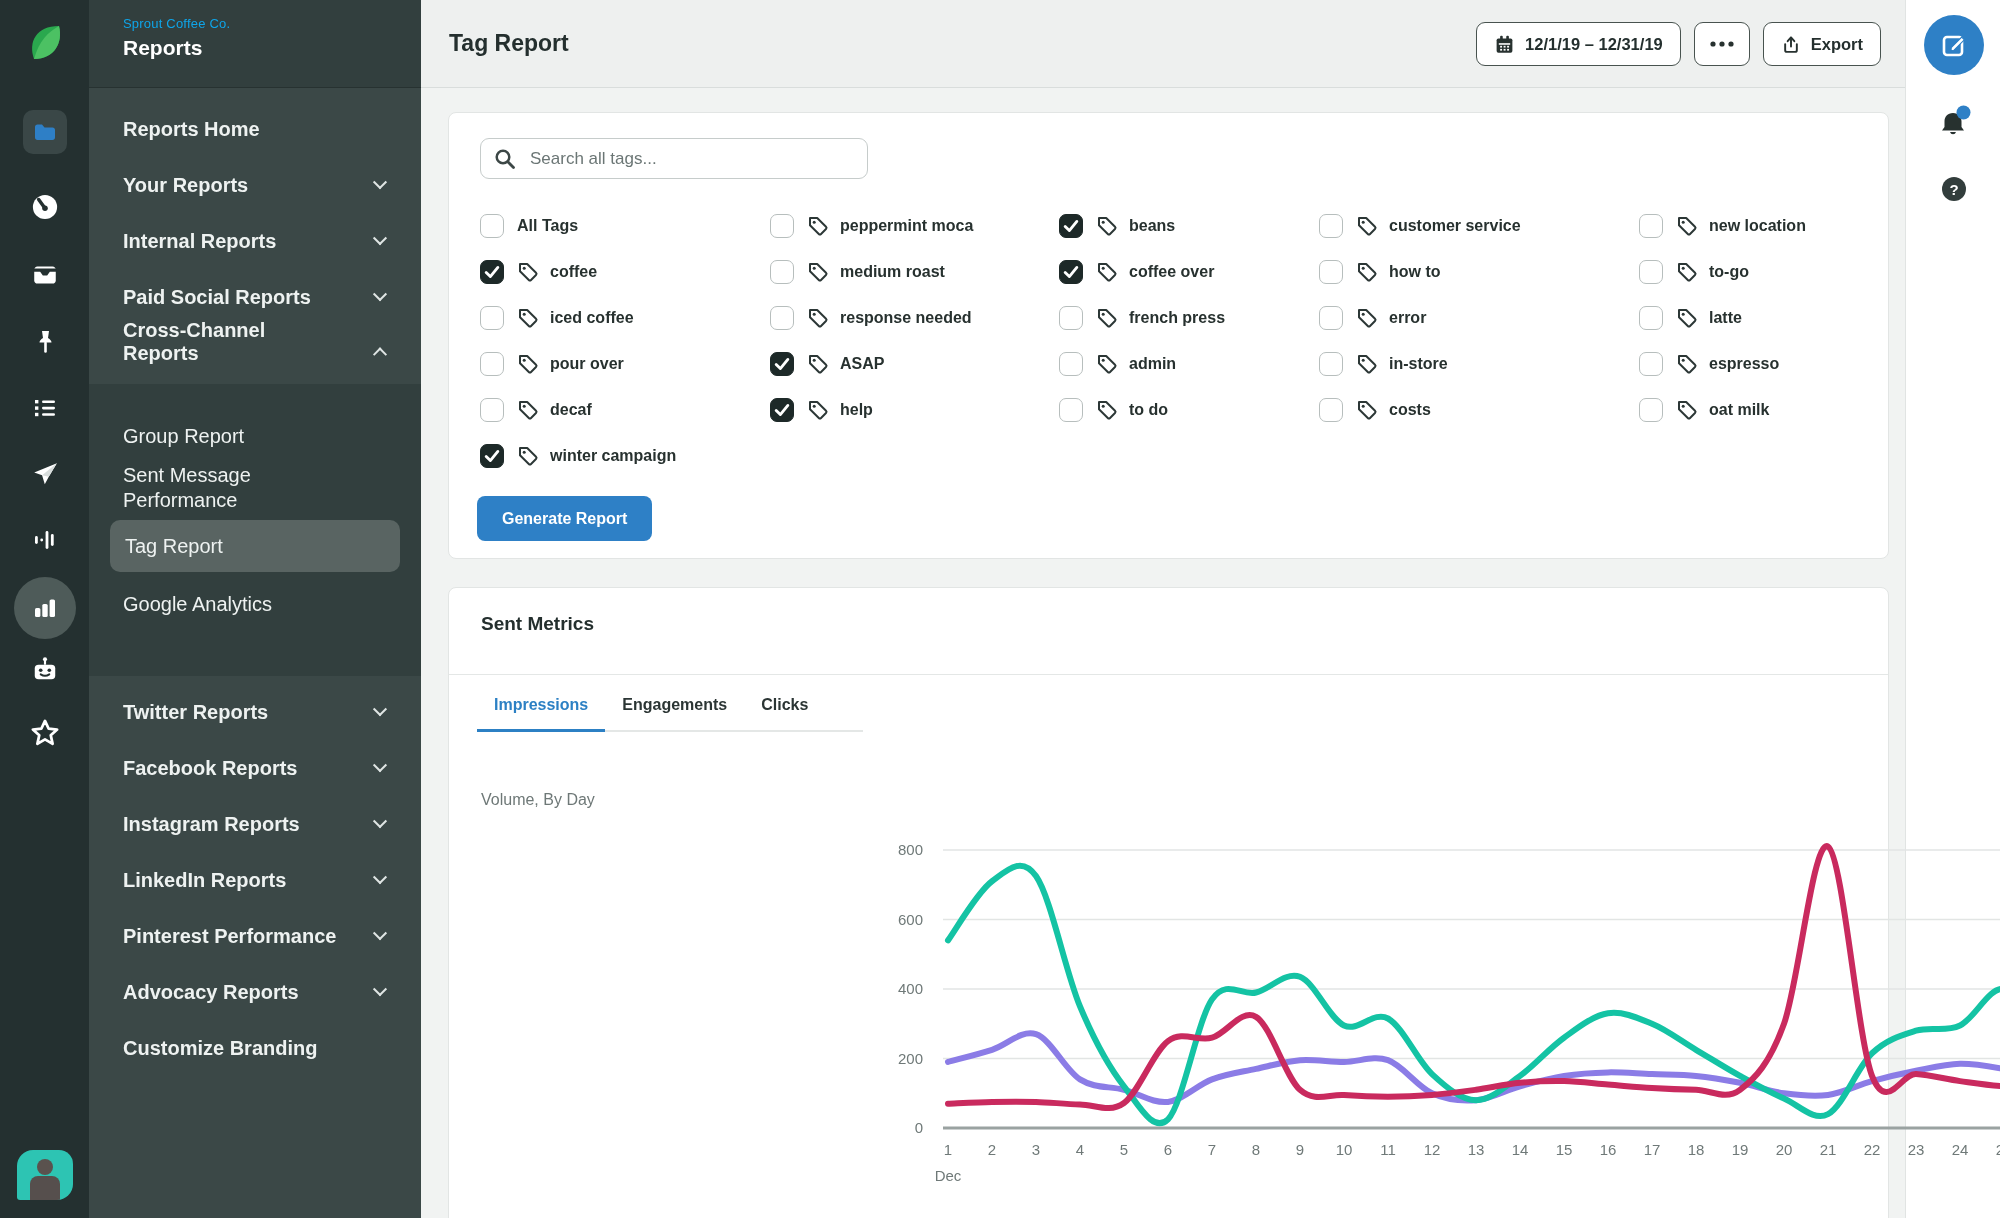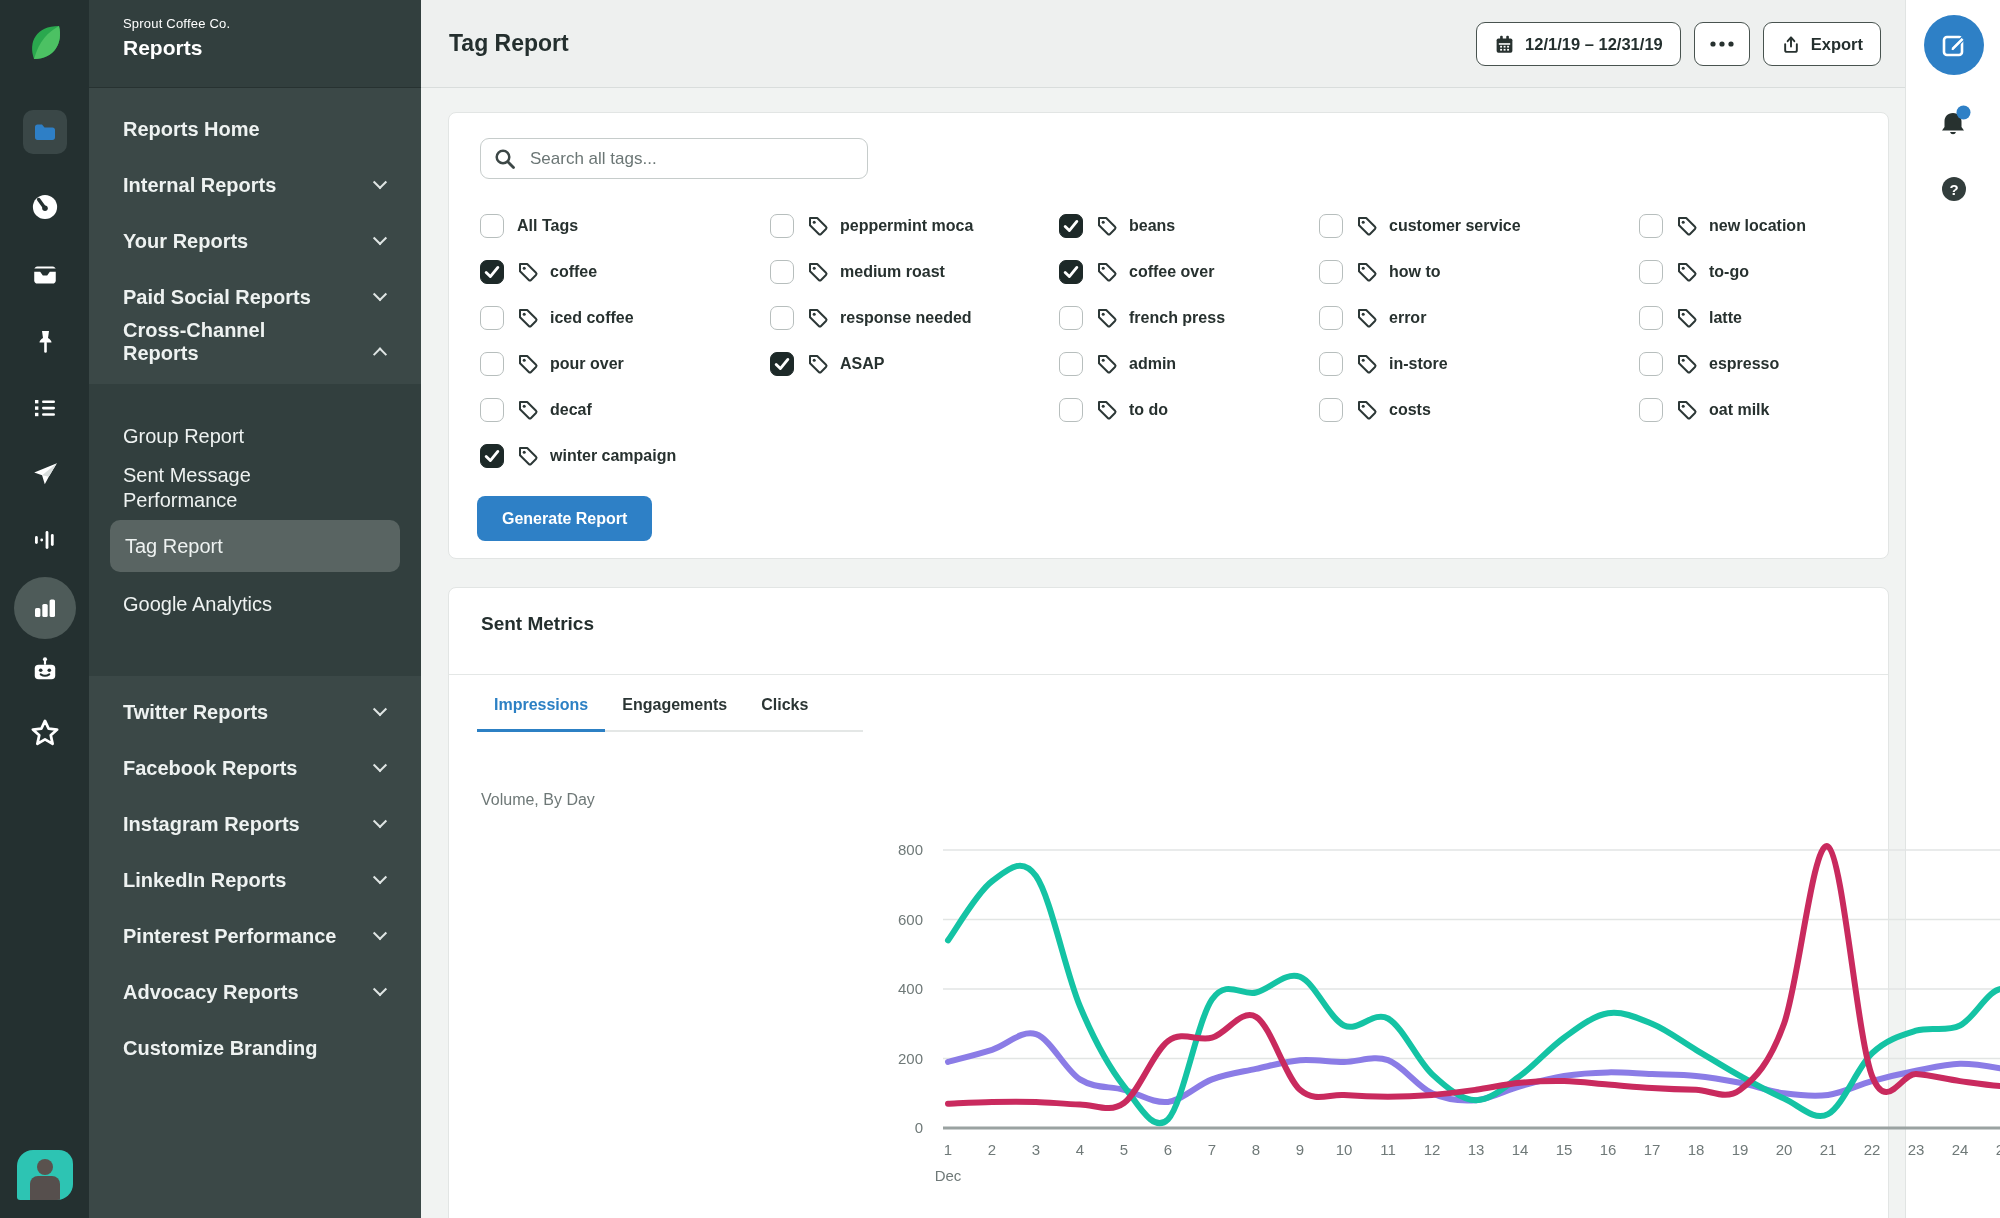--- a/index.html
+++ b/index.html
@@ -12,21 +12,21 @@
   .rail-item { position:absolute; left:0; width:89px; display:flex; justify-content:center; align-items:center; }
   .rail-tile { width:44px; height:44px; border-radius:10px; background:#3a4747; display:flex; align-items:center; justify-content:center; }
   .rail-circle { width:62px; height:62px; border-radius:50%; background:#4e5b59; display:flex; align-items:center; justify-content:center; }
   .avatar { position:absolute; left:17px; top:1150px; width:56px; height:50px; background:#2dc4b3; border-radius:16px 14px 16px 3px; overflow:hidden; }
   .avatar .head { position:absolute; left:20px; top:9px; width:16px; height:16px; border-radius:50%; background:#5a524e; }
   .avatar .body { position:absolute; left:13px; top:26px; width:30px; height:26px; border-radius:8px 8px 0 0; background:#564f4d; }
 
   
   .sidebar { position:absolute; left:89px; top:0; width:332px; height:1218px; background:#3b4847; z-index:4; color:#eef2f1; }
   .sb-header { position:absolute; top:0; left:0; width:332px; height:88px; background:#323f3e; border-bottom:1px solid #273231; padding:16px 0 0 34px; }
-  .sb-account { font-size:13px; color:#ffffff; letter-spacing:.2px; }
+  .sb-account { font-size:13px; color:#0ea5e9; letter-spacing:.2px; }
   .sb-title { font-size:21px; font-weight:bold; color:#fff; margin-top:5px; }
   .sb-sec1 { position:absolute; top:89px; left:0; width:332px; height:295px; background:#3b4847; padding-top:12px; }
   .sb-sec2 { position:absolute; top:384px; left:0; width:332px; height:292px; background:#323f3e; padding-top:26px; }
   .sb-sec3 { position:absolute; top:676px; left:0; width:332px; height:542px; background:#3b4847; padding-top:8px; }
   .nav-item { position:relative; height:56px; display:flex; align-items:center; padding:0 30px 0 34px; font-size:20px; font-weight:600; cursor:pointer; }
   .nav-item.sub { font-weight:400; height:52px; line-height:1.25; }
   .nav-item .lbl { max-width:215px; }
   .chev { position:absolute; right:36px; width:10px; height:10px; border-right:2.5px solid #dfe5e4; border-bottom:2.5px solid #dfe5e4; }
   .chev.down { transform:rotate(45deg) translate(-2px,-2px); }
   .chev.up { transform:rotate(-135deg) translate(-1px,-1px); }
@@ -169,25 +169,25 @@
   <nav class="sidebar">
     <div class="sb-header">
       <div class="sb-account">Sprout Coffee Co.</div>
       <div class="sb-title">Reports</div>
     </div>
     <div class="sb-sec1" id="nav-primary">
         <div class="nav-item">
           <span class="lbl">Reports Home</span>
         </div>
         <div class="nav-item">
+          <span class="lbl">Your Reports</span>
+          <span class="chev down"></span>
+        </div>
+        <div class="nav-item">
           <span class="lbl">Internal Reports</span>
-          <span class="chev down"></span>
-        </div>
-        <div class="nav-item">
-          <span class="lbl">Your Reports</span>
           <span class="chev down"></span>
         </div>
         <div class="nav-item">
           <span class="lbl">Paid Social Reports</span>
           <span class="chev down"></span>
         </div>
         <div class="nav-item">
           <span class="lbl u-active">Cross-Channel Reports</span>
           <span class="chev up"></span>
         </div>
@@ -384,20 +384,34 @@
                   <polyline points="5,12.5 10,17.5 19,6.5" fill="none" stroke="#fff" stroke-width="3.4" stroke-linecap="round" stroke-linejoin="round"></polyline>
                 </svg>
               </span>
               <span class="tag-ic">
                 <svg width="22" height="22" viewBox="0 0 22 22">
                   <path d="M3 3 h7.2 l8.8 8.8 a1.6 1.6 0 0 1 0 2.26 l-4.94 4.94 a1.6 1.6 0 0 1 -2.26 0 L3 10.2 Z" fill="none" stroke="#2c3736" stroke-width="2" stroke-linejoin="round"></path>
                   <circle cx="7.2" cy="7.2" r="1.5" fill="#2c3736"></circle>
                 </svg>
               </span>
               <span class="tag-lbl">ASAP</span>
+            </div>
+            <div class="tag-row">
+              <span class="cbx on">
+                <svg width="20" height="20" viewBox="0 0 24 24">
+                  <polyline points="5,12.5 10,17.5 19,6.5" fill="none" stroke="#fff" stroke-width="3.4" stroke-linecap="round" stroke-linejoin="round"></polyline>
+                </svg>
+              </span>
+              <span class="tag-ic">
+                <svg width="22" height="22" viewBox="0 0 22 22">
+                  <path d="M3 3 h7.2 l8.8 8.8 a1.6 1.6 0 0 1 0 2.26 l-4.94 4.94 a1.6 1.6 0 0 1 -2.26 0 L3 10.2 Z" fill="none" stroke="#2c3736" stroke-width="2" stroke-linejoin="round"></path>
+                  <circle cx="7.2" cy="7.2" r="1.5" fill="#2c3736"></circle>
+                </svg>
+              </span>
+              <span class="tag-lbl">help</span>
             </div>
           </div>
           <div class="tag-col" style="left: 610px;">
             <div class="tag-row">
               <span class="cbx on">
                 <svg width="20" height="20" viewBox="0 0 24 24">
                   <polyline points="5,12.5 10,17.5 19,6.5" fill="none" stroke="#fff" stroke-width="3.4" stroke-linecap="round" stroke-linejoin="round"></polyline>
                 </svg>
               </span>
               <span class="tag-ic">

